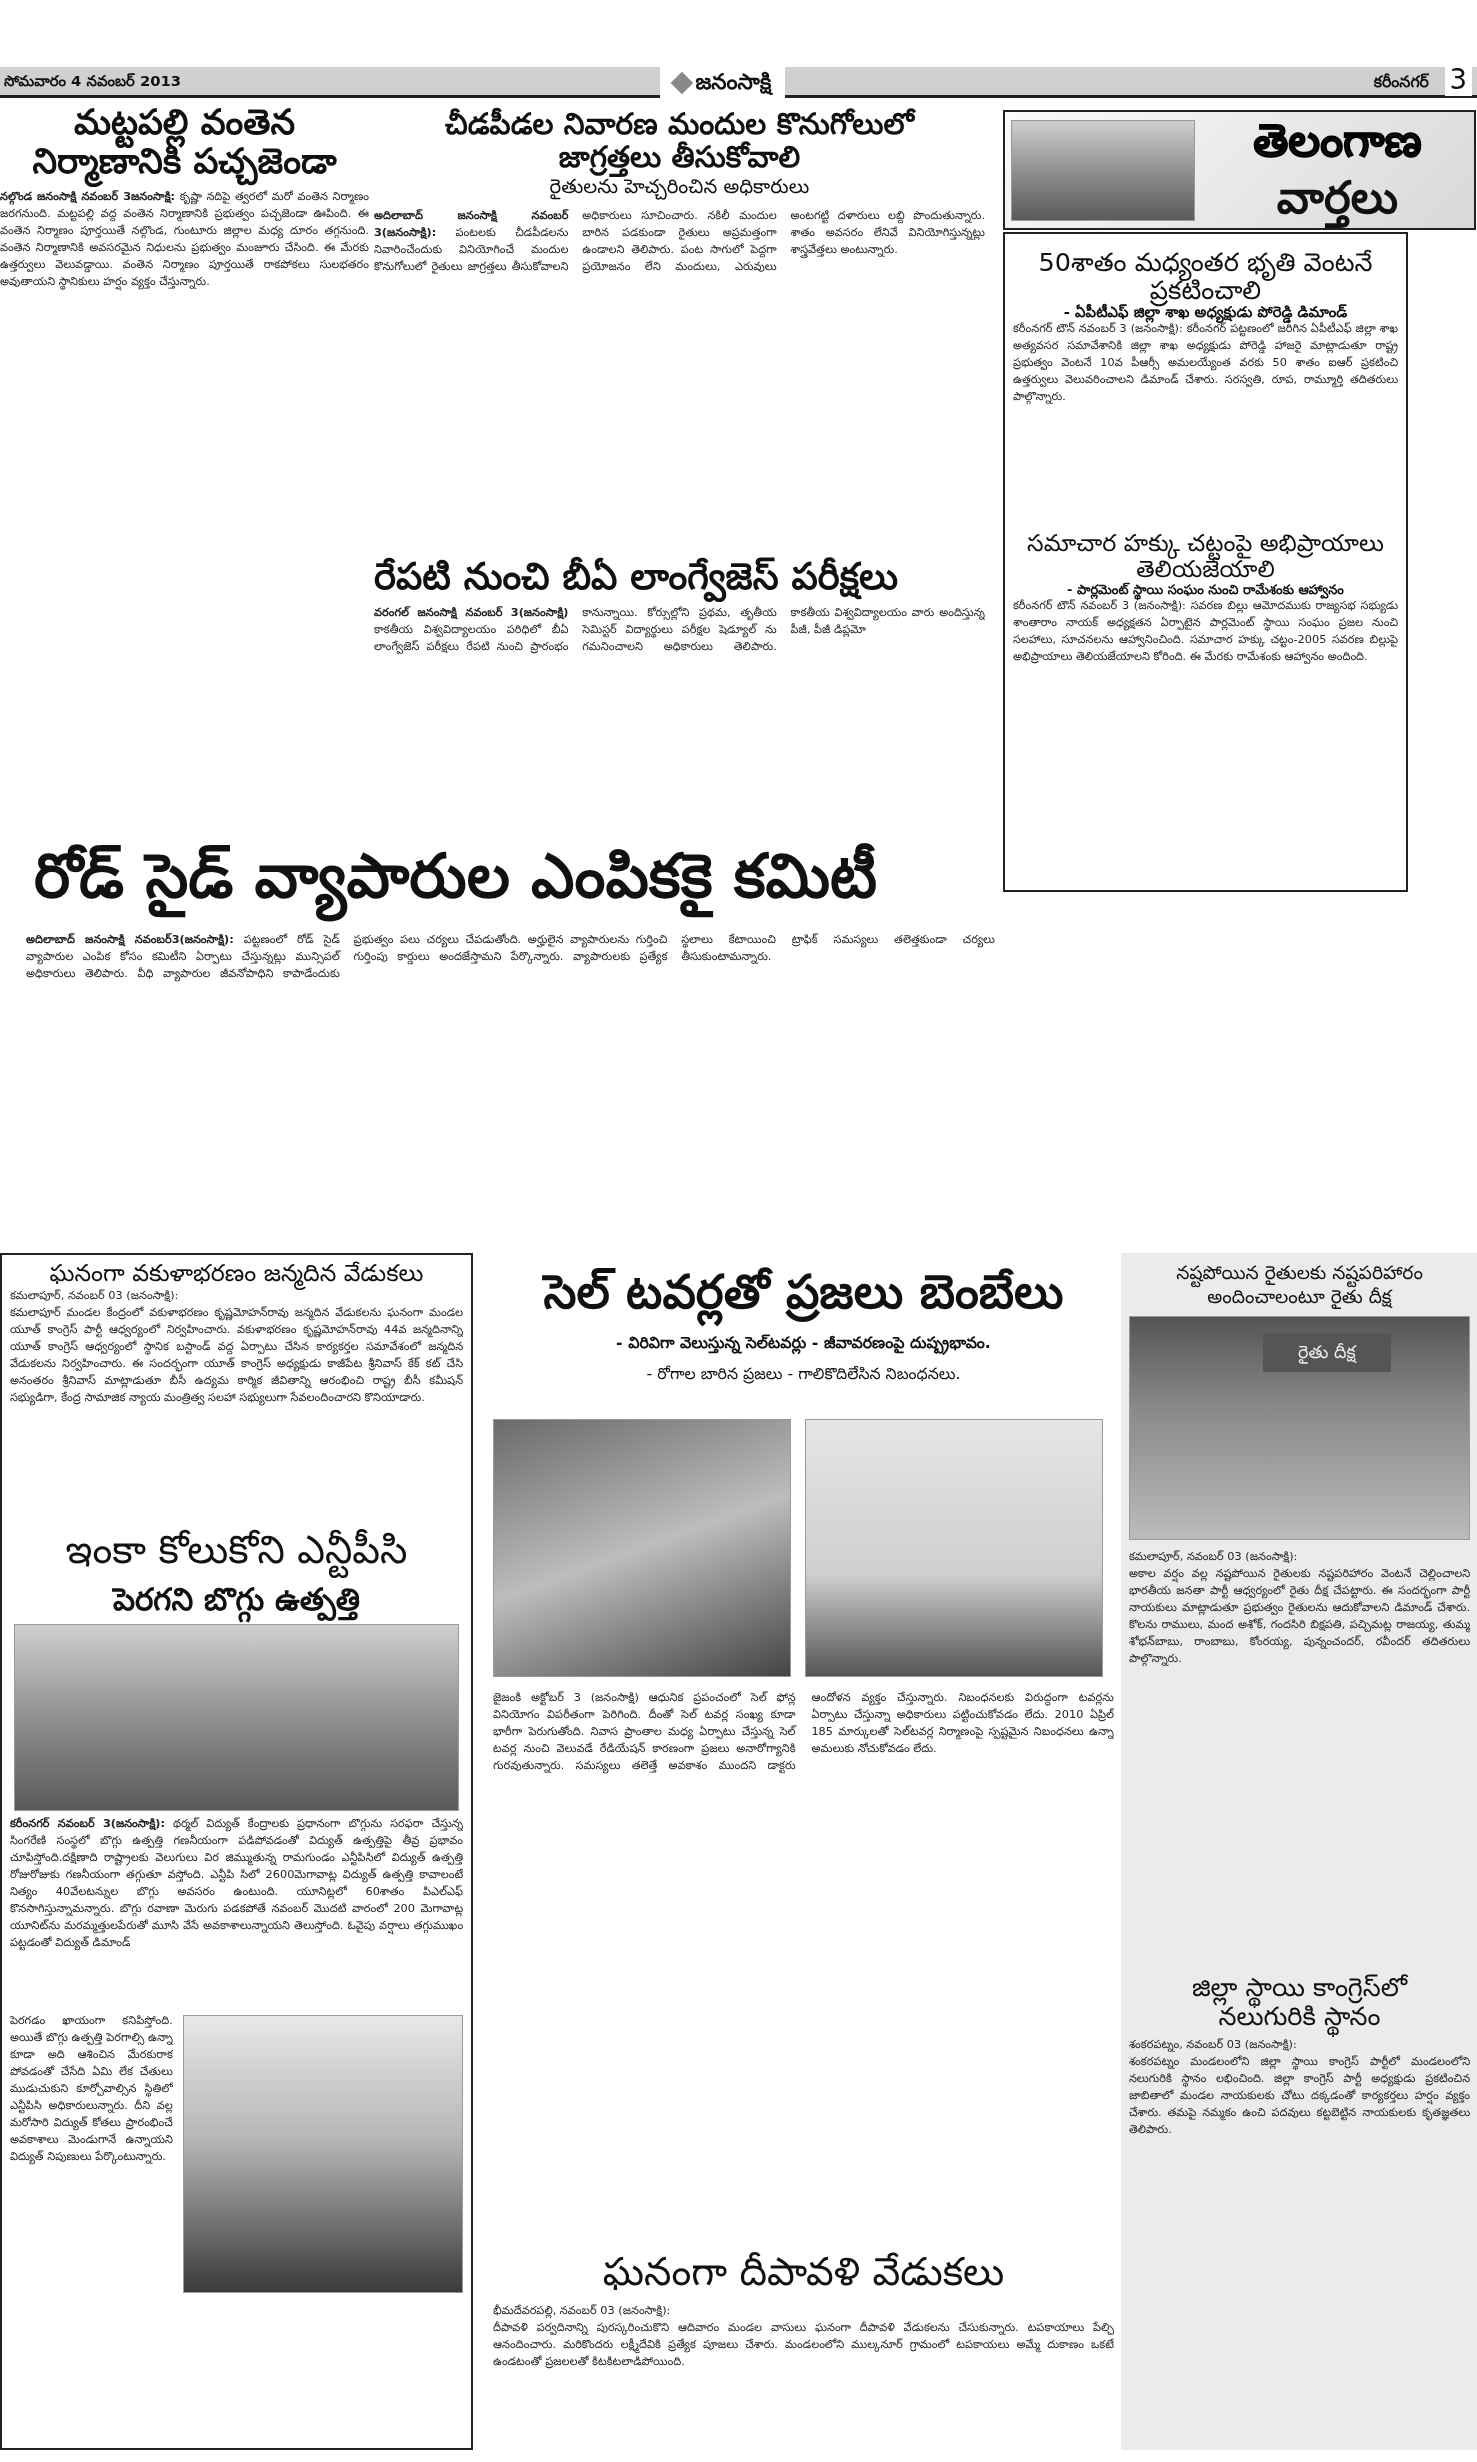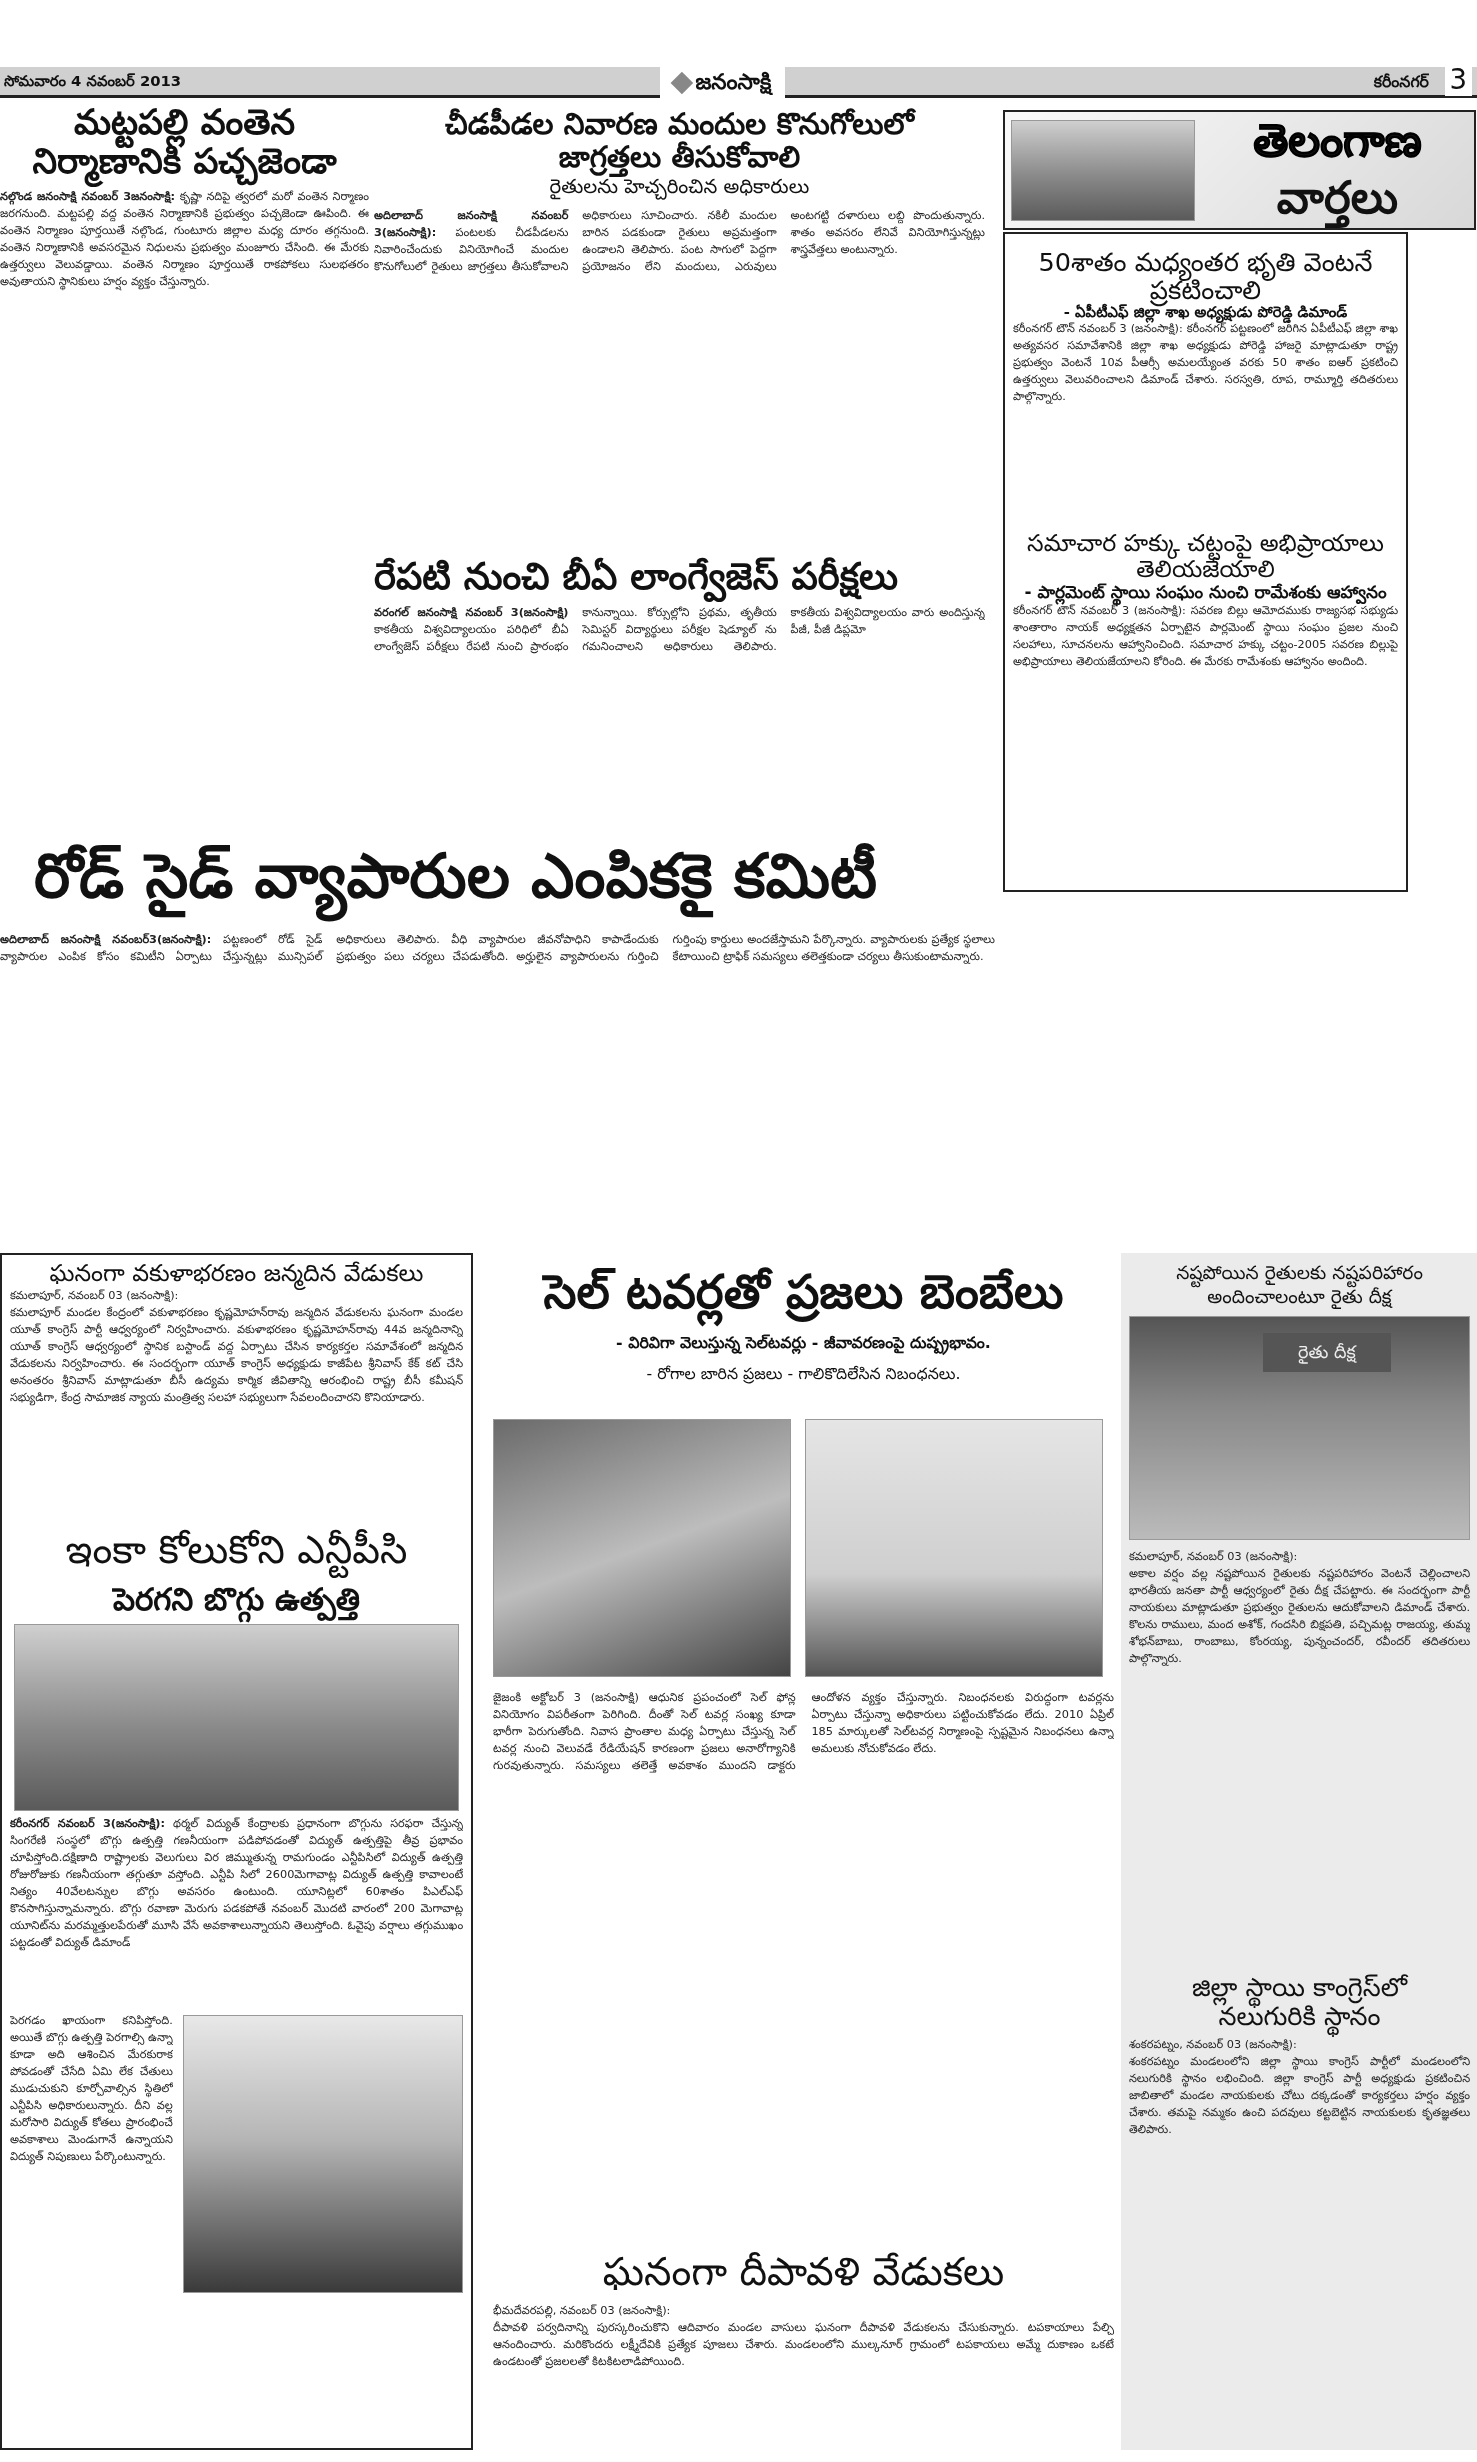--- a/index.html
+++ b/index.html
@@ -65,30 +65,30 @@
 <div class="abs box" style="left:1003px;top:232px;width:405px;height:660px;padding:0 7.9px;box-sizing:border-box;">
   <div class="head" style="font-size:25.6px;font-weight:normal;margin-top:13.8px;">50శాతం మధ్యంతర భృతి వెంటనే</div>
   <div class="head" style="font-size:25.6px;font-weight:normal;">ప్రకటించాలి</div>
   <div class="head" style="font-size:14.8px;">- ఏపీటీఎఫ్ జిల్లా శాఖ అధ్యక్షుడు పోరెడ్డి డిమాండ్</div>
   <div class="body" style="height:197px;overflow:hidden;">
     <span>కరీంనగర్ టౌన్ నవంబర్ 3 (జనంసాక్షి):</span>
     <span>కరీంనగర్ పట్టణంలో జరిగిన ఏపీటీఎఫ్ జిల్లా శాఖ అత్యవసర సమావేశానికి జిల్లా శాఖ అధ్యక్షుడు పోరెడ్డి హాజరై మాట్లాడుతూ రాష్ట్ర ప్రభుత్వం వెంటనే 10వ పీఆర్సీ అమలయ్యేంత వరకు 50 శాతం ఐఆర్ ప్రకటించి ఉత్తర్వులు వెలువరించాలని డిమాండ్ చేశారు. సరస్వతి, రూప, రామ్మూర్తి తదితరులు పాల్గొన్నారు.</span>
   </div>
   <div class="head" style="font-size:23.6px;font-weight:normal;margin-top:13.8px;">సమాచార హక్కు చట్టంపై అభిప్రాయాలు</div>
   <div class="head" style="font-size:23.6px;font-weight:normal;">తెలియజేయాలి</div>
-  <div class="head" style="font-size:17px;">- పార్లమెంట్ స్థాయి సంఘం నుంచి రామేశంకు ఆహ్వానం</div>
+  <div class="head" style="font-size:13px;">- పార్లమెంట్ స్థాయి సంఘం నుంచి రామేశంకు ఆహ్వానం</div>
   <div class="body" style="height:227px;overflow:hidden;">
     <span>కరీంనగర్ టౌన్ నవంబర్ 3 (జనంసాక్షి):</span>
     <span>సవరణ బిల్లు ఆమోదముకు రాజ్యసభ సభ్యుడు శాంతారాం నాయక్ అధ్యక్షతన ఏర్పాటైన పార్లమెంట్ స్థాయి సంఘం ప్రజల నుంచి సలహాలు, సూచనలను ఆహ్వానించింది. సమాచార హక్కు చట్టం-2005 సవరణ బిల్లుపై అభిప్రాయాలు తెలియజేయాలని కోరింది. ఈ మేరకు రామేశంకు ఆహ్వానం అందింది.</span>
   </div>
 </div>
 
 <div class="abs" style="left:0;top:842px;width:995px;">
   <div class="head" style="font-size:61px;text-align:left;padding-left:34px;">రోడ్ సైడ్ వ్యాపారుల ఎంపికకై కమిటీ</div>
-  <div class="body cols3" style="margin-top:21.7px;height:276px;overflow:hidden;">
+  <div class="body cols3" style="margin-top:21.7px;height:276px;overflow:hidden;padding-left:26px;">
     <b>అదిలాబాద్ జనంసాక్షి నవంబర్3(జనంసాక్షి):</b>
     <span>పట్టణంలో రోడ్ సైడ్ వ్యాపారుల ఎంపిక కోసం కమిటీని ఏర్పాటు చేస్తున్నట్లు మున్సిపల్ అధికారులు తెలిపారు. వీధి వ్యాపారుల జీవనోపాధిని కాపాడేందుకు ప్రభుత్వం పలు చర్యలు చేపడుతోంది. అర్హులైన వ్యాపారులను గుర్తించి గుర్తింపు కార్డులు అందజేస్తామని పేర్కొన్నారు. వ్యాపారులకు ప్రత్యేక స్థలాలు కేటాయించి ట్రాఫిక్ సమస్యలు తలెత్తకుండా చర్యలు తీసుకుంటామన్నారు.</span>
   </div>
 </div>
 
 <div class="abs box" style="left:0;top:1253px;width:473px;height:1197px;padding:0 7.9px;box-sizing:border-box;">
   <div class="head" style="font-size:23.6px;font-weight:normal;margin-top:5.9px;">ఘనంగా వకుళాభరణం జన్మదిన వేడుకలు</div>
   <div class="body" style="height:236px;overflow:hidden;">
     <div>కమలాపూర్, నవంబర్ 03 (జనంసాక్షి):</div>
     <span>కమలాపూర్ మండల కేంద్రంలో వకుళాభరణం కృష్ణమోహన్‌రావు జన్మదిన వేడుకలను ఘనంగా మండల యూత్ కాంగ్రెస్ పార్టీ ఆధ్వర్యంలో నిర్వహించారు. వకుళాభరణం కృష్ణమోహన్‌రావు 44వ జన్మదినాన్ని యూత్ కాంగ్రెస్ ఆధ్వర్యంలో స్థానిక బస్టాండ్ వద్ద ఏర్పాటు చేసిన కార్యకర్తల సమావేశంలో జన్మదిన వేడుకలను నిర్వహించారు. ఈ సందర్భంగా యూత్ కాంగ్రెస్ అధ్యక్షుడు కాజీపేట శ్రీనివాస్ కేక్ కట్ చేసి అనంతరం శ్రీనివాస్ మాట్లాడుతూ బీసీ ఉద్యమ కార్మిక జీవితాన్ని ఆరంభించి రాష్ట్ర బీసీ కమీషన్ సభ్యుడిగా, కేంద్ర సామాజిక న్యాయ మంత్రిత్వ సలహా సభ్యులుగా సేవలందించారని కొనియాడారు.</span>

